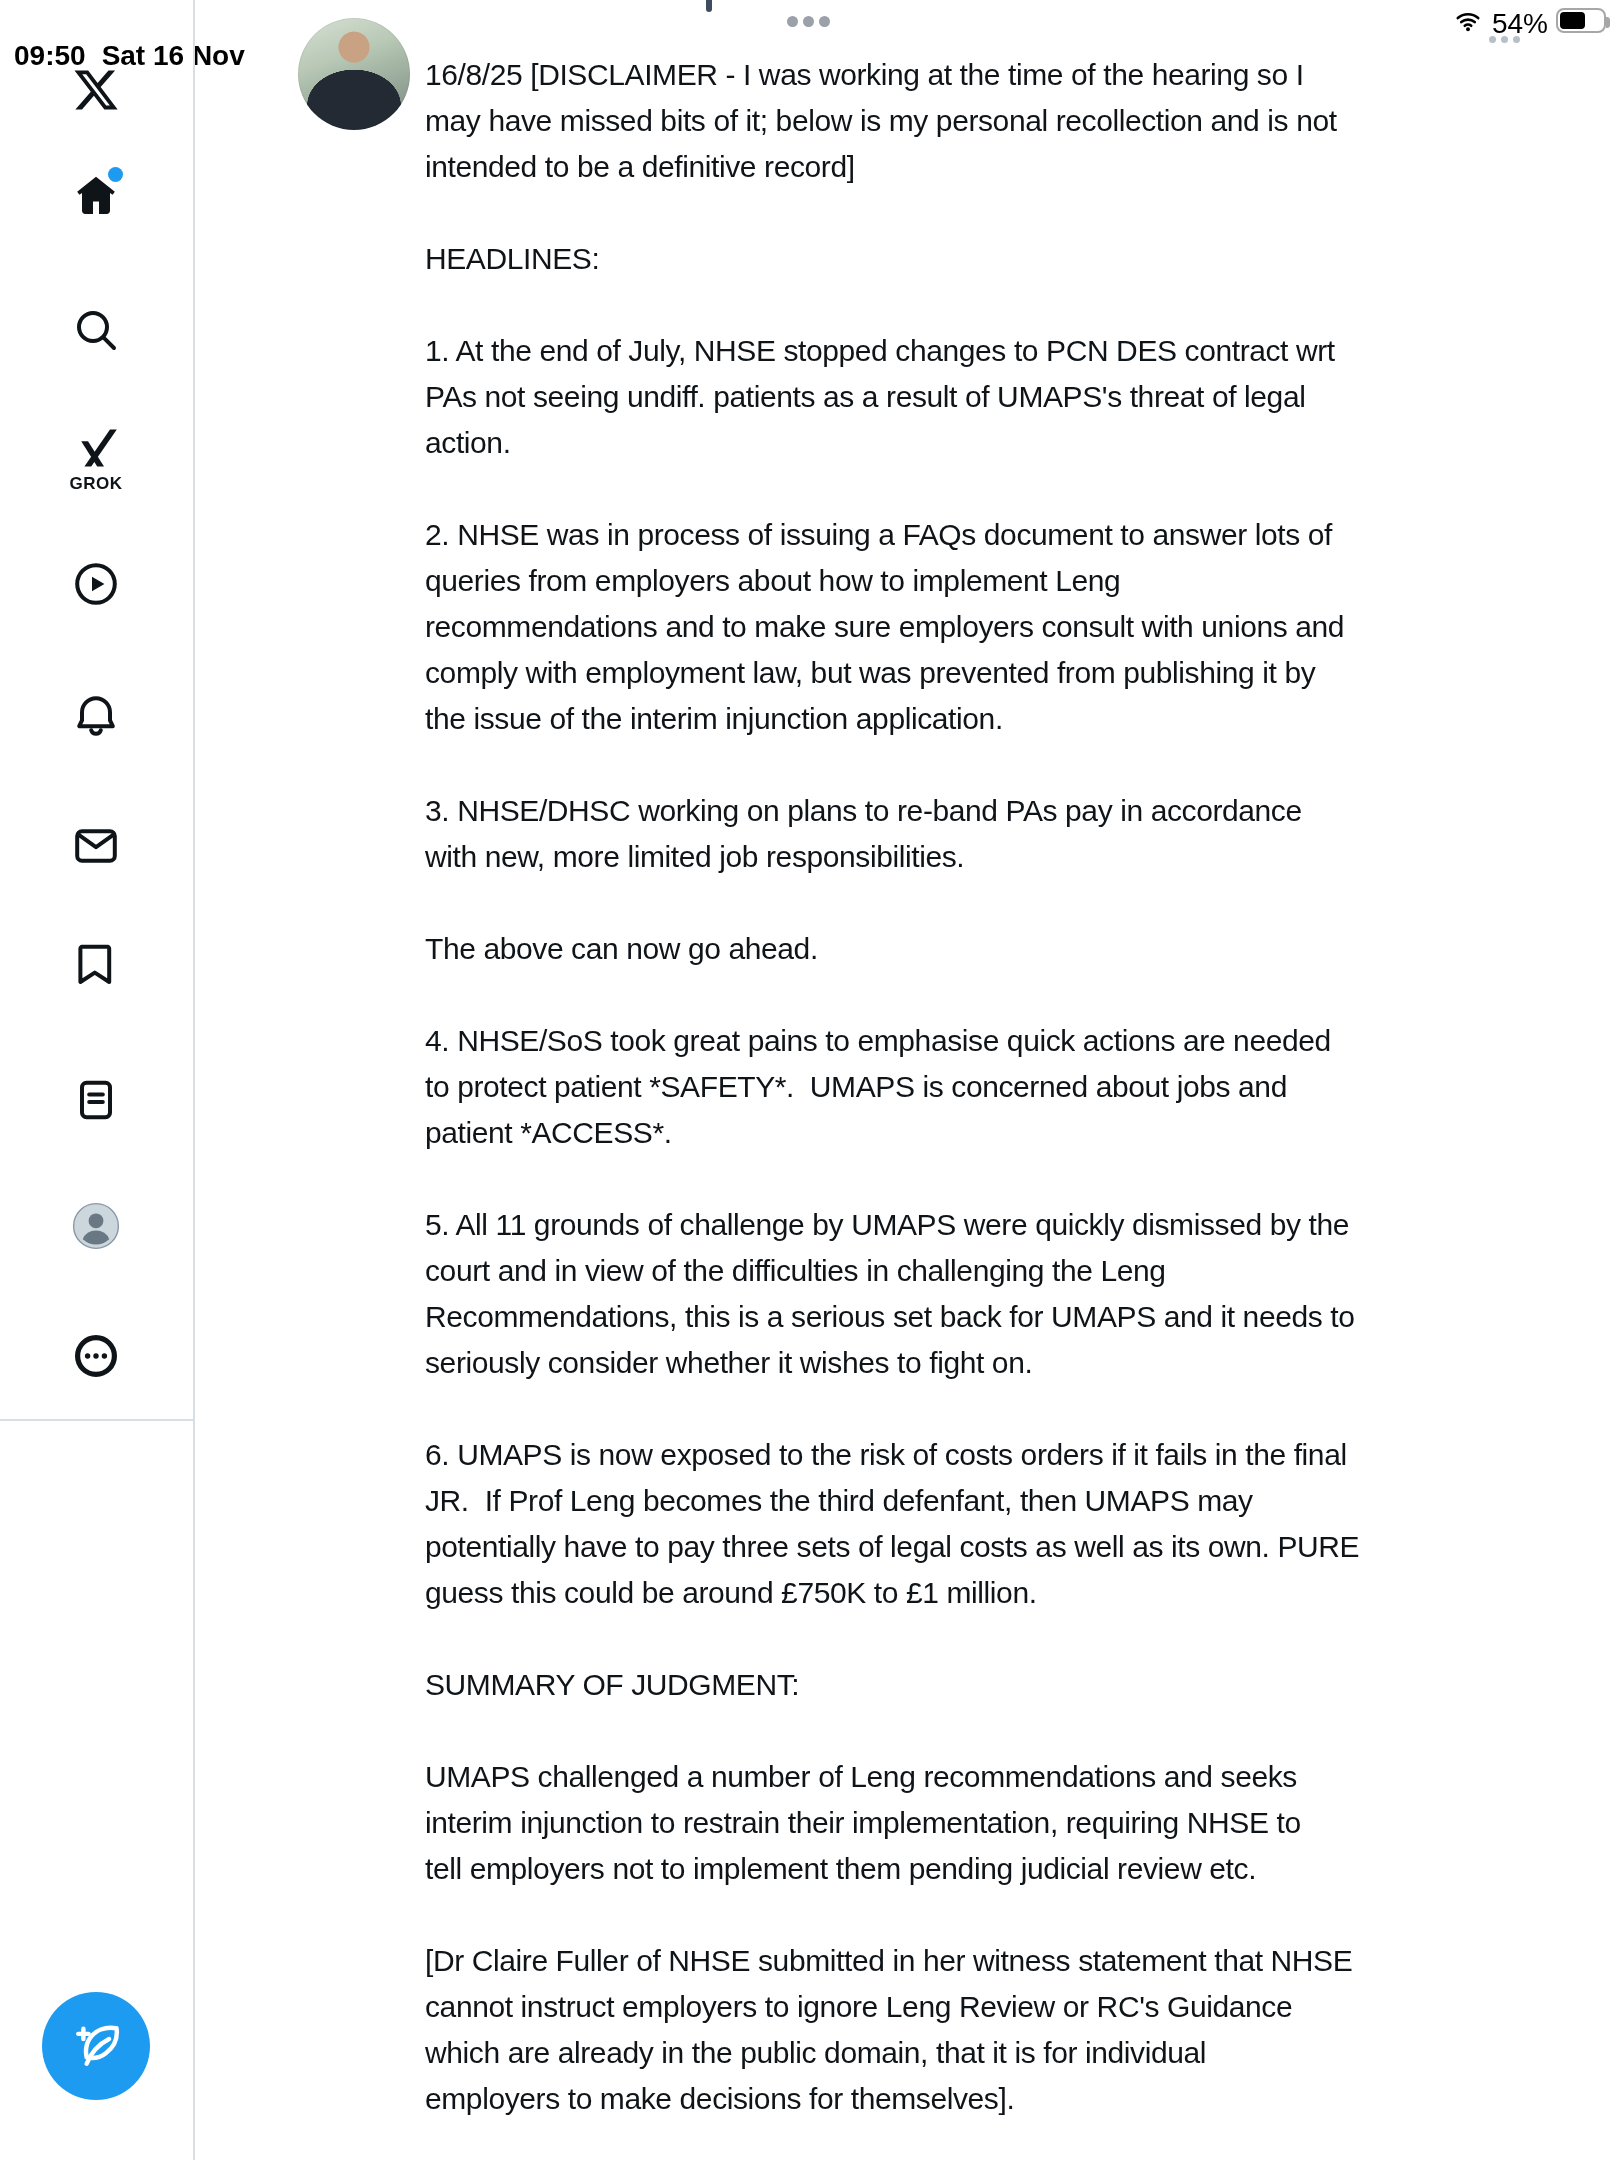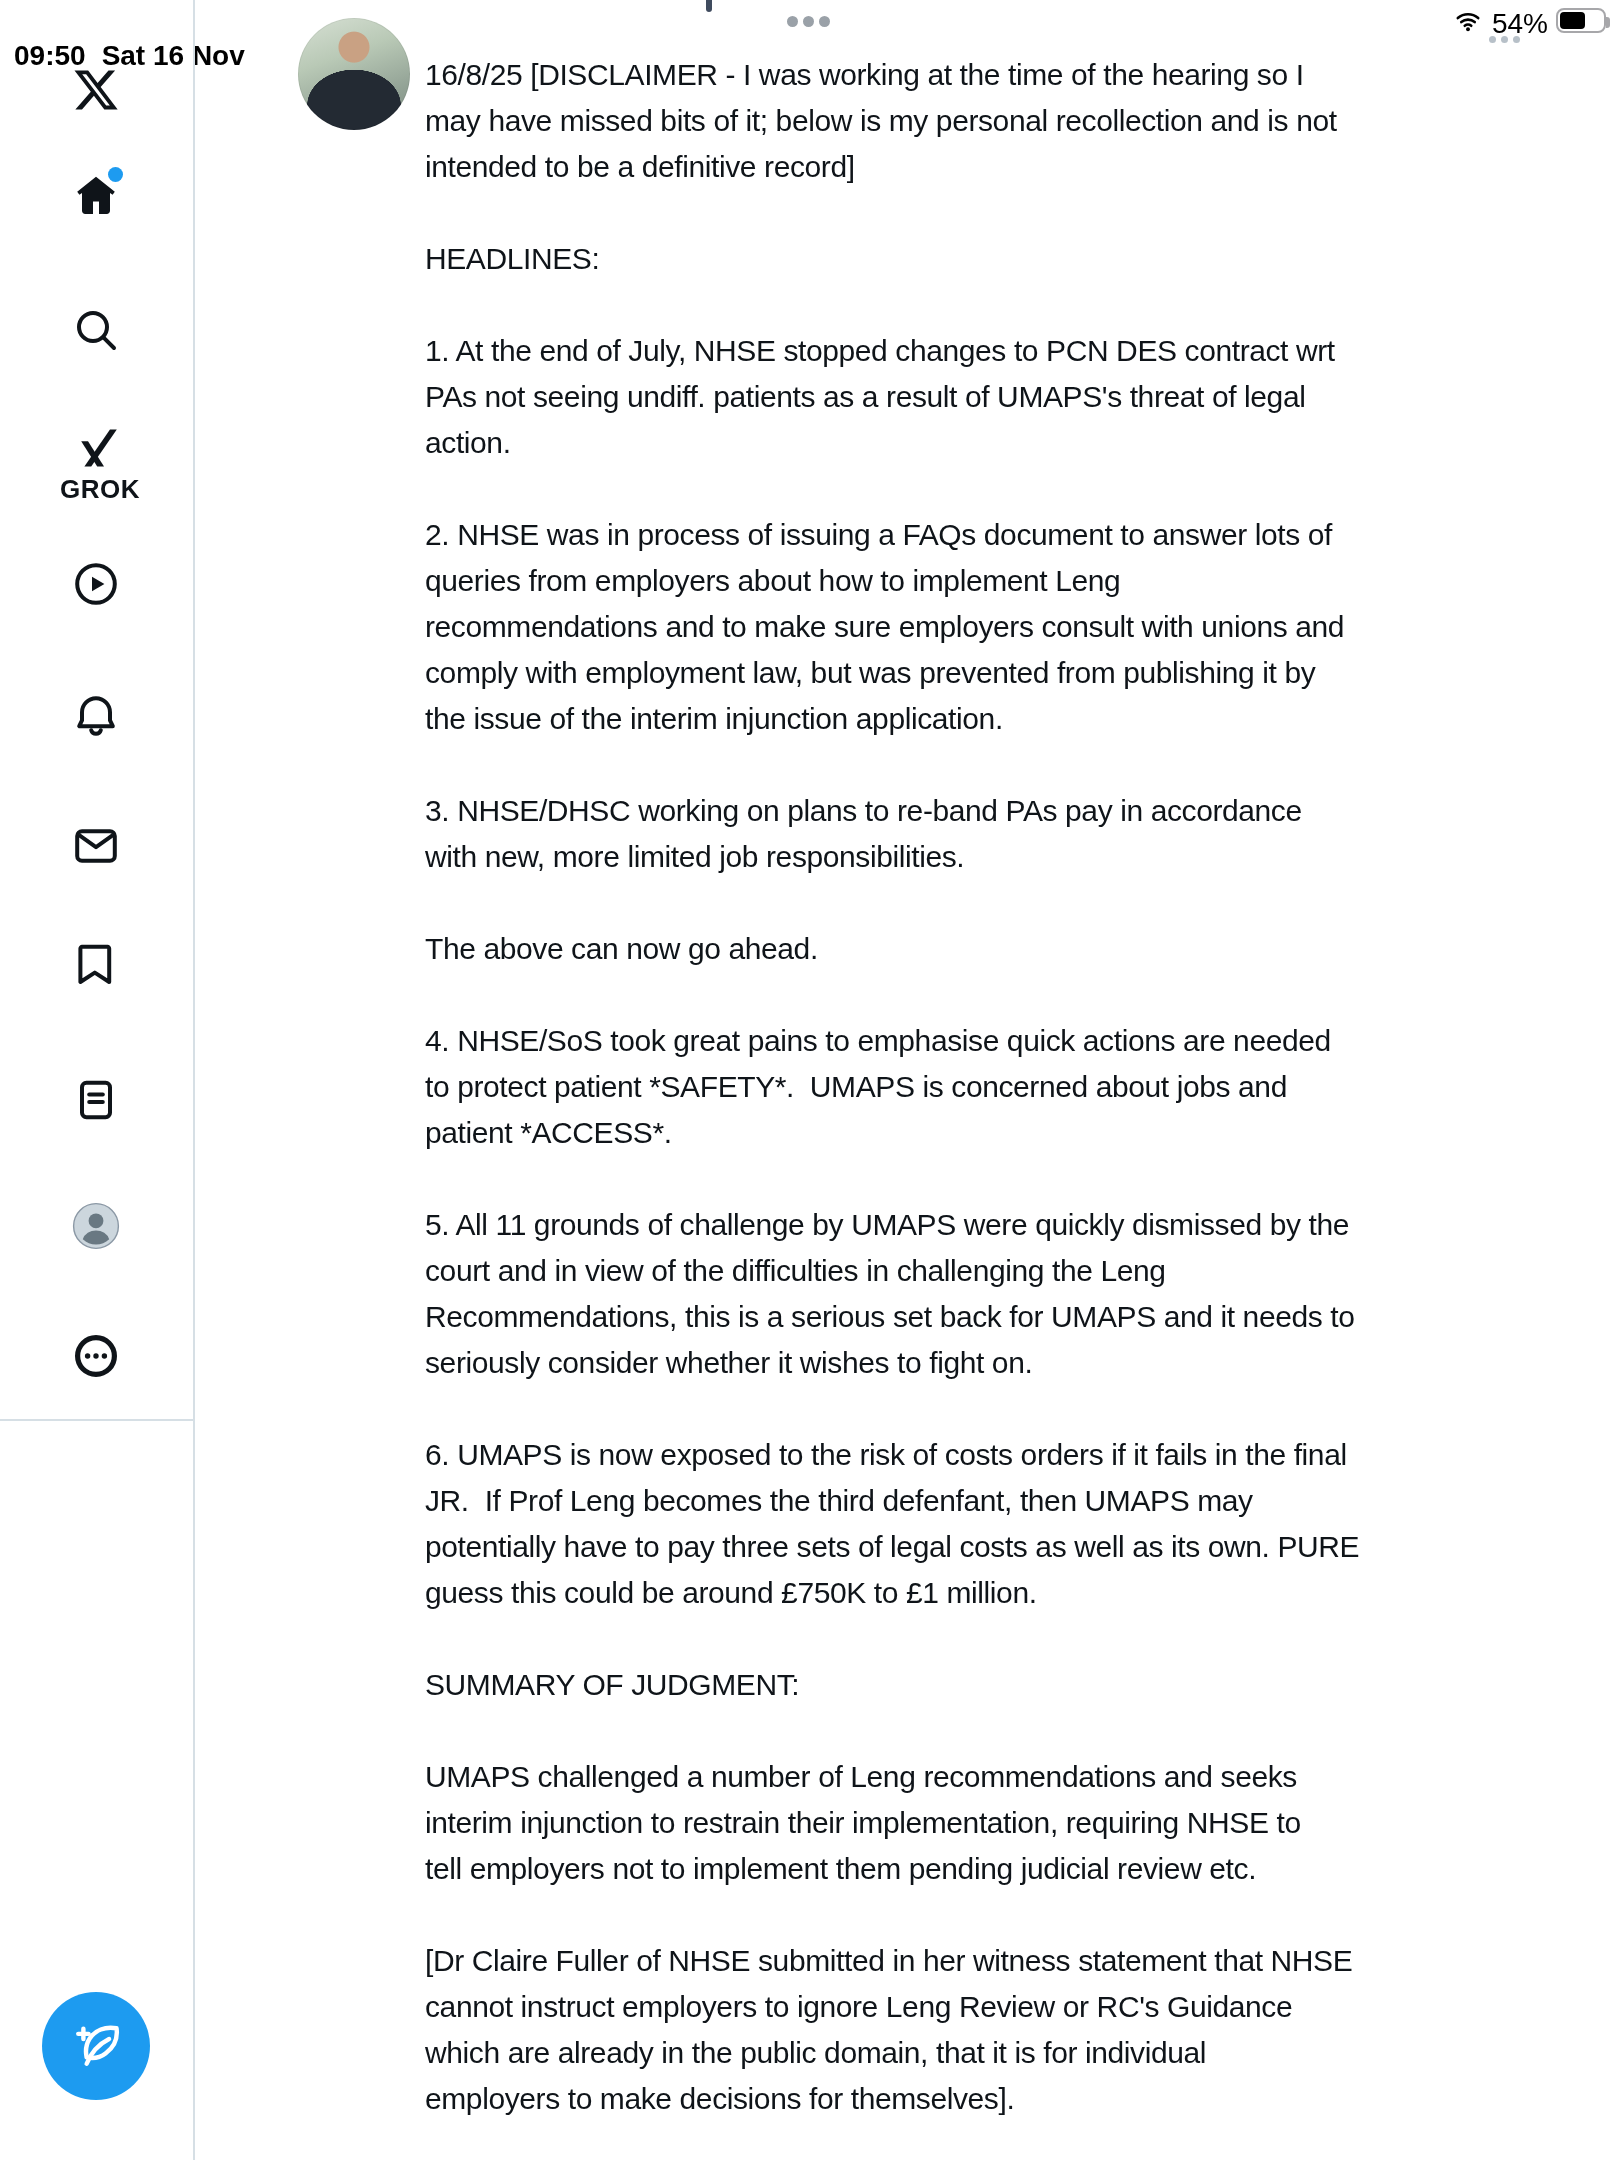--- a/index.html
+++ b/index.html
@@ -24,21 +24,21 @@
   .wifi-dots{left:1489px;top:36px;}
   .wifi-dots .d{width:7px;height:7px;background:#b7c0c8;}
   .clip-tick{position:absolute;left:706px;top:0;width:6px;height:12px;background:#3f4b5e;border-radius:0 0 3px 3px;}
   
   .v-divider{position:absolute;left:193px;top:0;width:2px;height:2160px;background:#d6dfe5;}
   .h-divider{position:absolute;left:0;top:1419px;width:193px;height:2px;background:#d6dfe5;}
   .sicon{position:absolute;left:72px;width:48px;height:48px;cursor:pointer;}
   .sicon svg{width:48px;height:48px;display:block;}
   .home-dot{position:absolute;right:-3px;top:-5px;width:15px;height:15px;border-radius:50%;}
   .grok-label{position:absolute;left:60px;top:474px;width:72px;text-align:center;
-    font-size:26px;font-weight:700;letter-spacing:.5px;color:#0f1419;}
+    font-size:17px;font-weight:700;letter-spacing:.5px;color:#0f1419;}
   .fab{position:absolute;left:42px;top:1992px;width:108px;height:108px;border-radius:50%;
     display:flex;align-items:center;justify-content:center;cursor:pointer;}
   .fab svg{width:56px;height:56px;}
   
   .avatar{position:absolute;left:298px;top:18px;width:112px;height:112px;border-radius:50%;cursor:pointer;
     background:
       radial-gradient(circle at 50% 26%, #c9a183 0 15%, rgba(0,0,0,0) 16%),
       radial-gradient(ellipse 42% 32% at 50% 78%, #232a33 0 99%, rgba(0,0,0,0) 100%),
       linear-gradient(160deg,#d7e0d4 0%,#b9c9b6 35%,#93a396 70%,#7d8b80 100%);
     box-shadow:inset 0 0 0 1px rgba(0,0,0,.06);}

